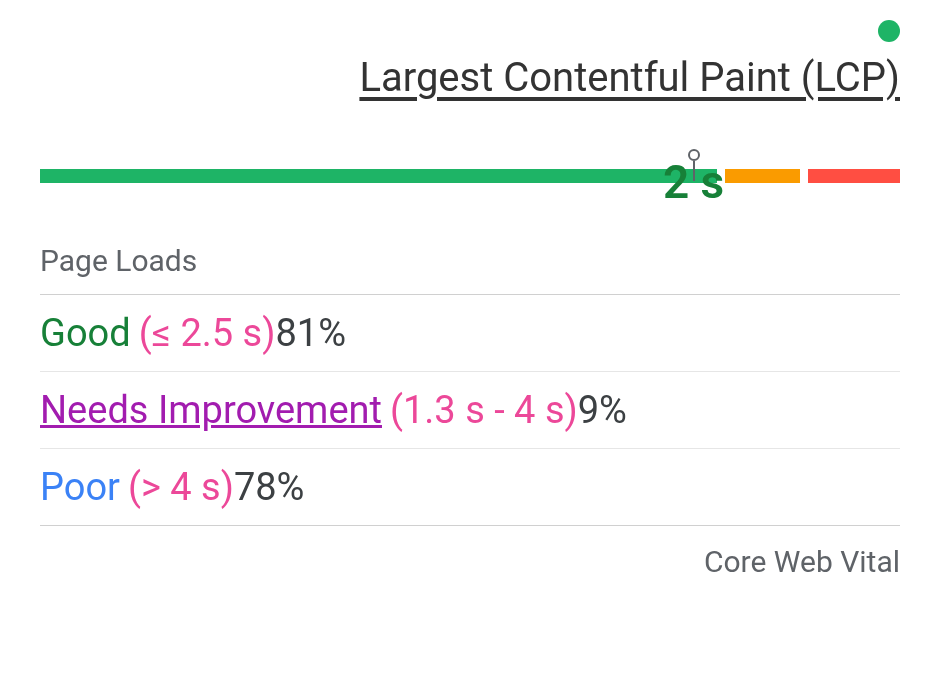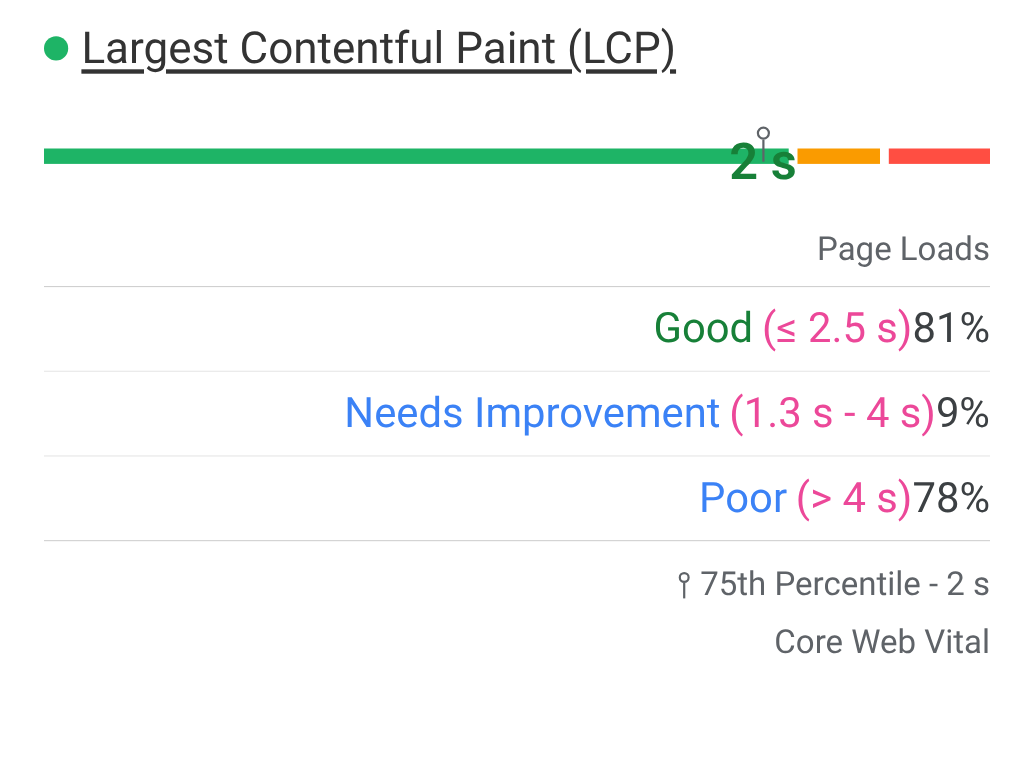--- a/index.html
+++ b/index.html
@@ -11,22 +11,23 @@
       color: #333;
       width: 940px;
       height: 688px;
     }
     .card {
       padding: 20px 40px;
       width: 100%;
     }
     .header-row {
       display: flex;
-      align-items: center;
+      align-items: flex-end;
       gap: 12px;
+      flex-direction: column;
     }
     .status-dot {
       width: 22px;
       height: 22px;
       border-radius: 50%;
       display: inline-block;
       flex-shrink: 0;
     }
     .metric-title {
       font-size: 40px;
@@ -86,21 +87,21 @@
     .pin-line {
       width: 2px;
       height: 20px;
       background: #5f6368;
     }
     .table {
       margin-top: 44px;
     }
     .table-head, .row {
       display: flex;
-      justify-content: flex-end;
+      justify-content: flex-start;
       align-items: baseline;
       padding: 16px 0;
     }
     .table-head {
       font-size: 30px;
       color: #5f6368;
       border-bottom: 1px solid #d0d0d0;
     }
     .row {
       font-size: 38px;
@@ -175,40 +176,33 @@
     <div class="row">
       <span class="left">
         <span class="cat-label" id="row0-label" style="color: rgb(23, 128, 56);">Good</span>
         <span class="cat-range">(≤ 2.5 s)</span>
       </span>
       <span>81%</span>
     </div>
 
     <div class="row">
       <span class="left">
-        <span class="cat-label" id="row1-label" style="color: #3b82f6;">Needs Improvement</span>
+        <span class="cat-label" id="row1-label" style="color: #a21caf; text-decoration: underline;">Needs Improvement</span>
         <span class="cat-range">(1.3 s - 4 s)</span>
       </span>
       <span>9%</span>
     </div>
 
     <div class="row">
       <span class="left">
         <span class="cat-label" id="row2-label" style="color: #3b82f6;">Poor</span>
         <span class="cat-range">(&gt; 4 s)</span>
       </span>
       <span>78%</span>
     </div>
   </div>
 
-  <div class="footer-line">
-    <span class="mini-pin">
-      <span class="pin-head"></span>
-      <span class="pin-line"></span>
-    </span>
-    <span>75th Percentile - 2 s</span>
-  </div>
 
   <div class="footer-line secondary">
     <span>Core Web Vital</span>
   </div>
 
 </div>
 
 </body></html>

